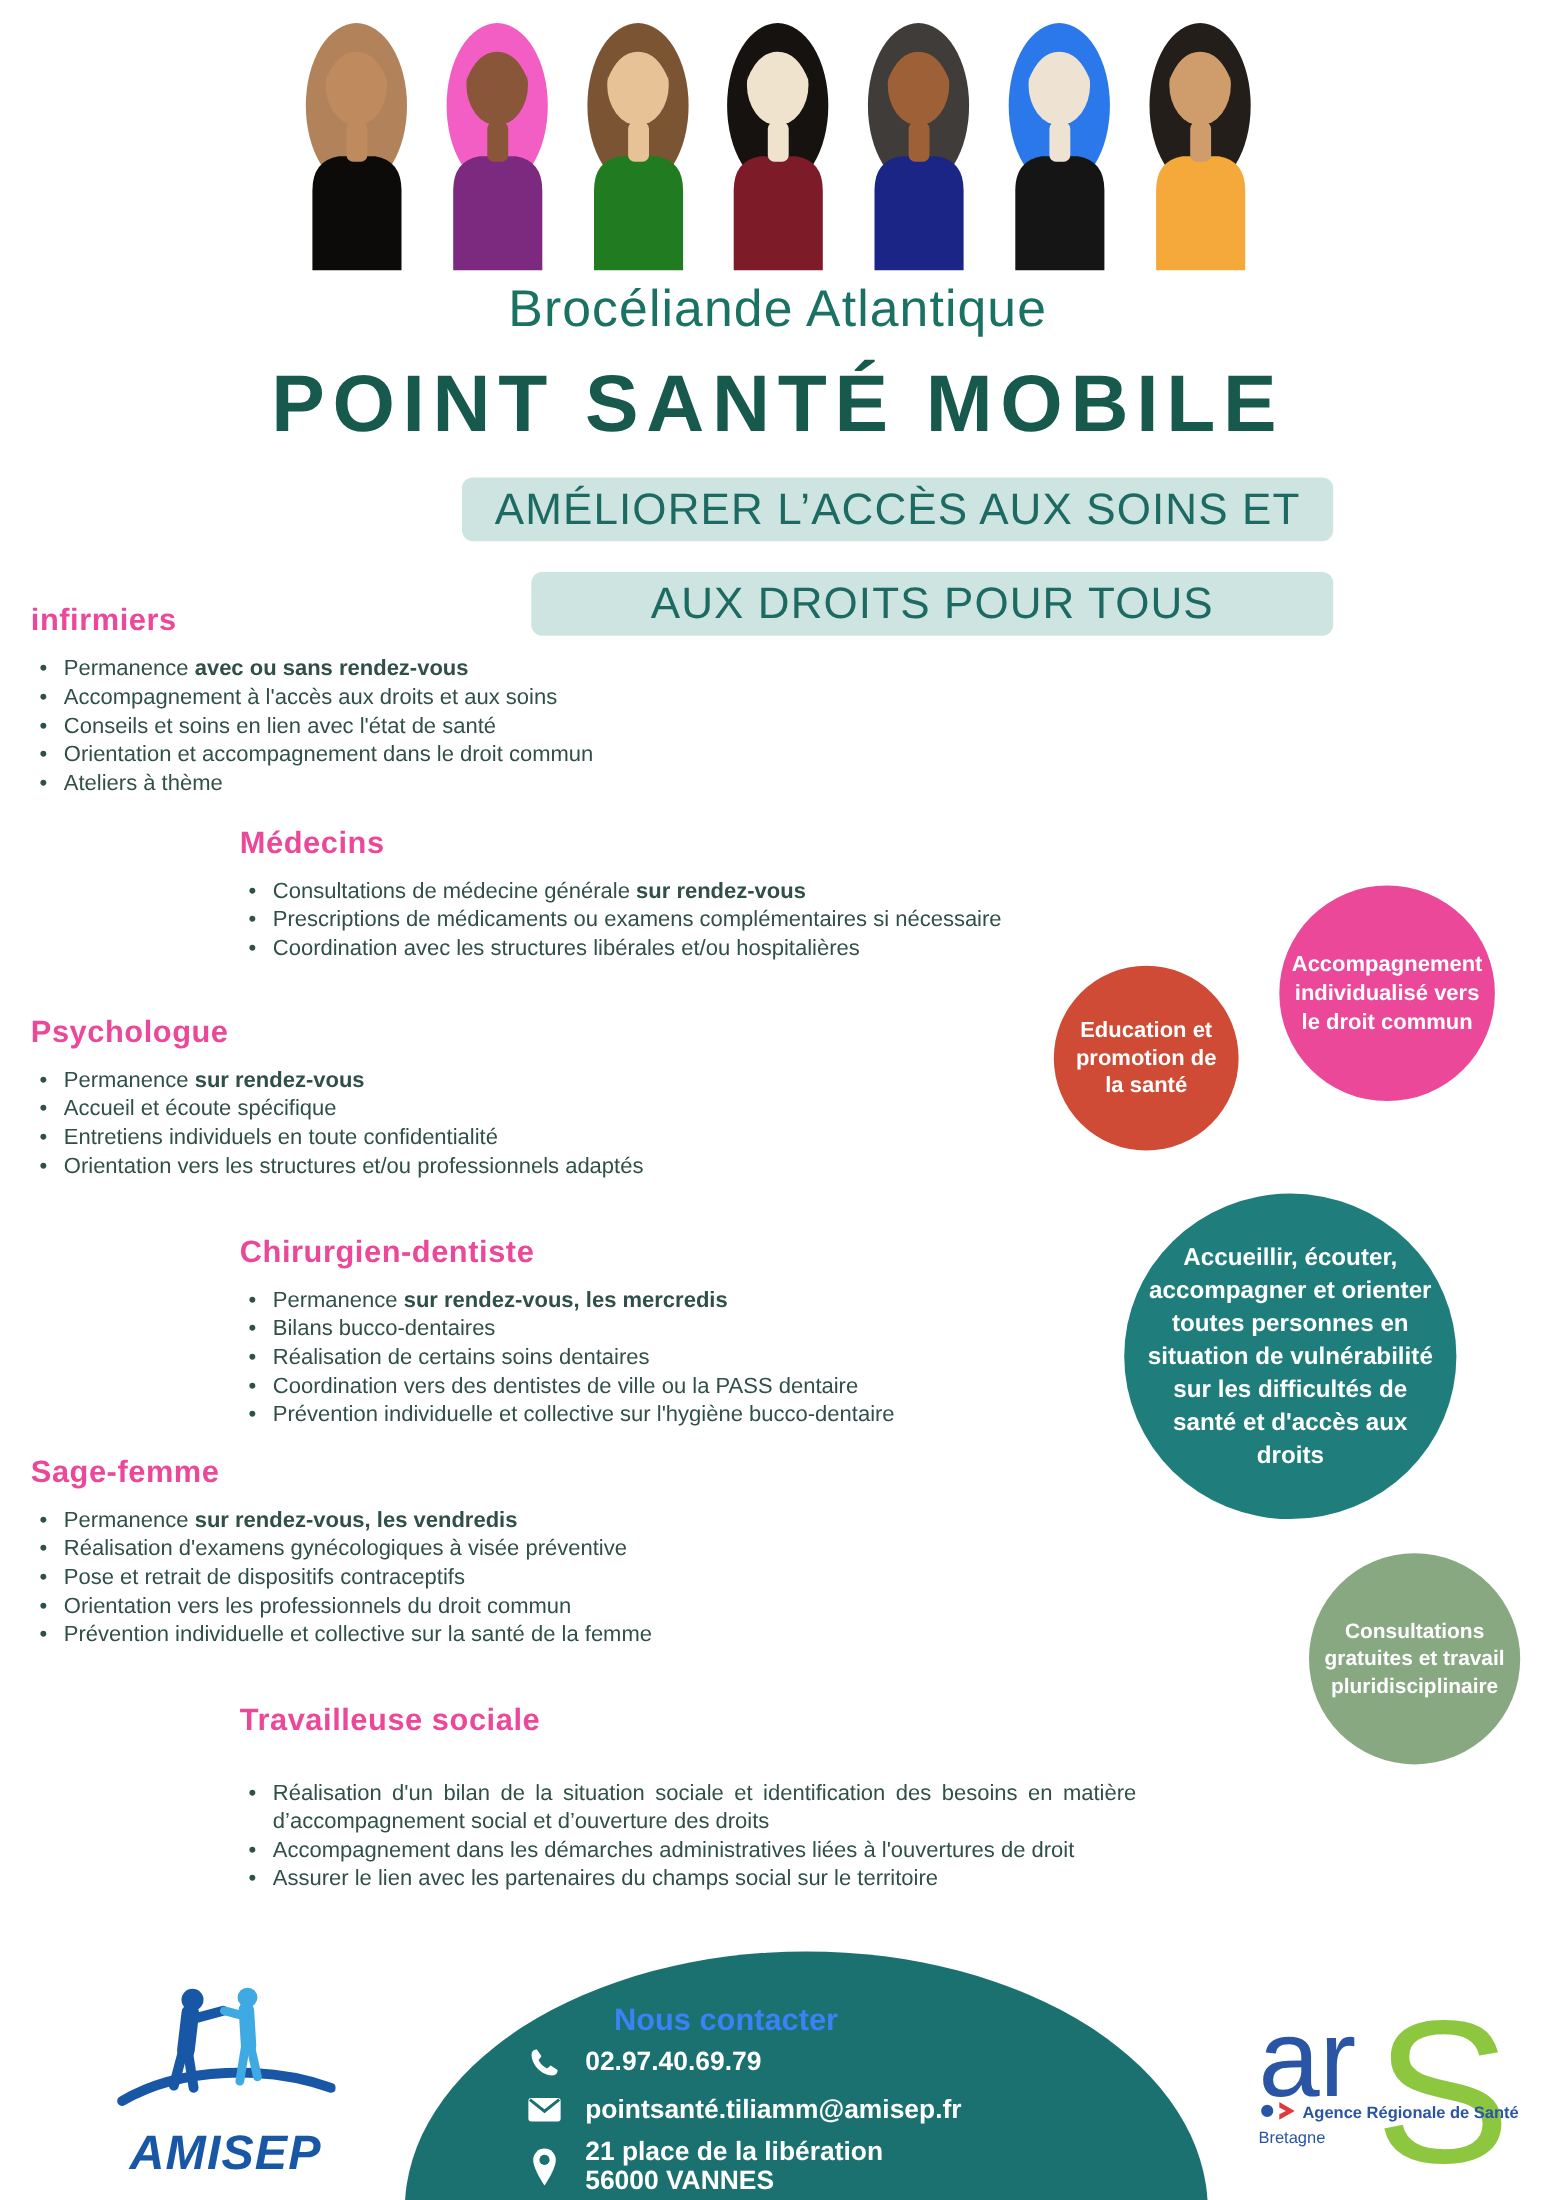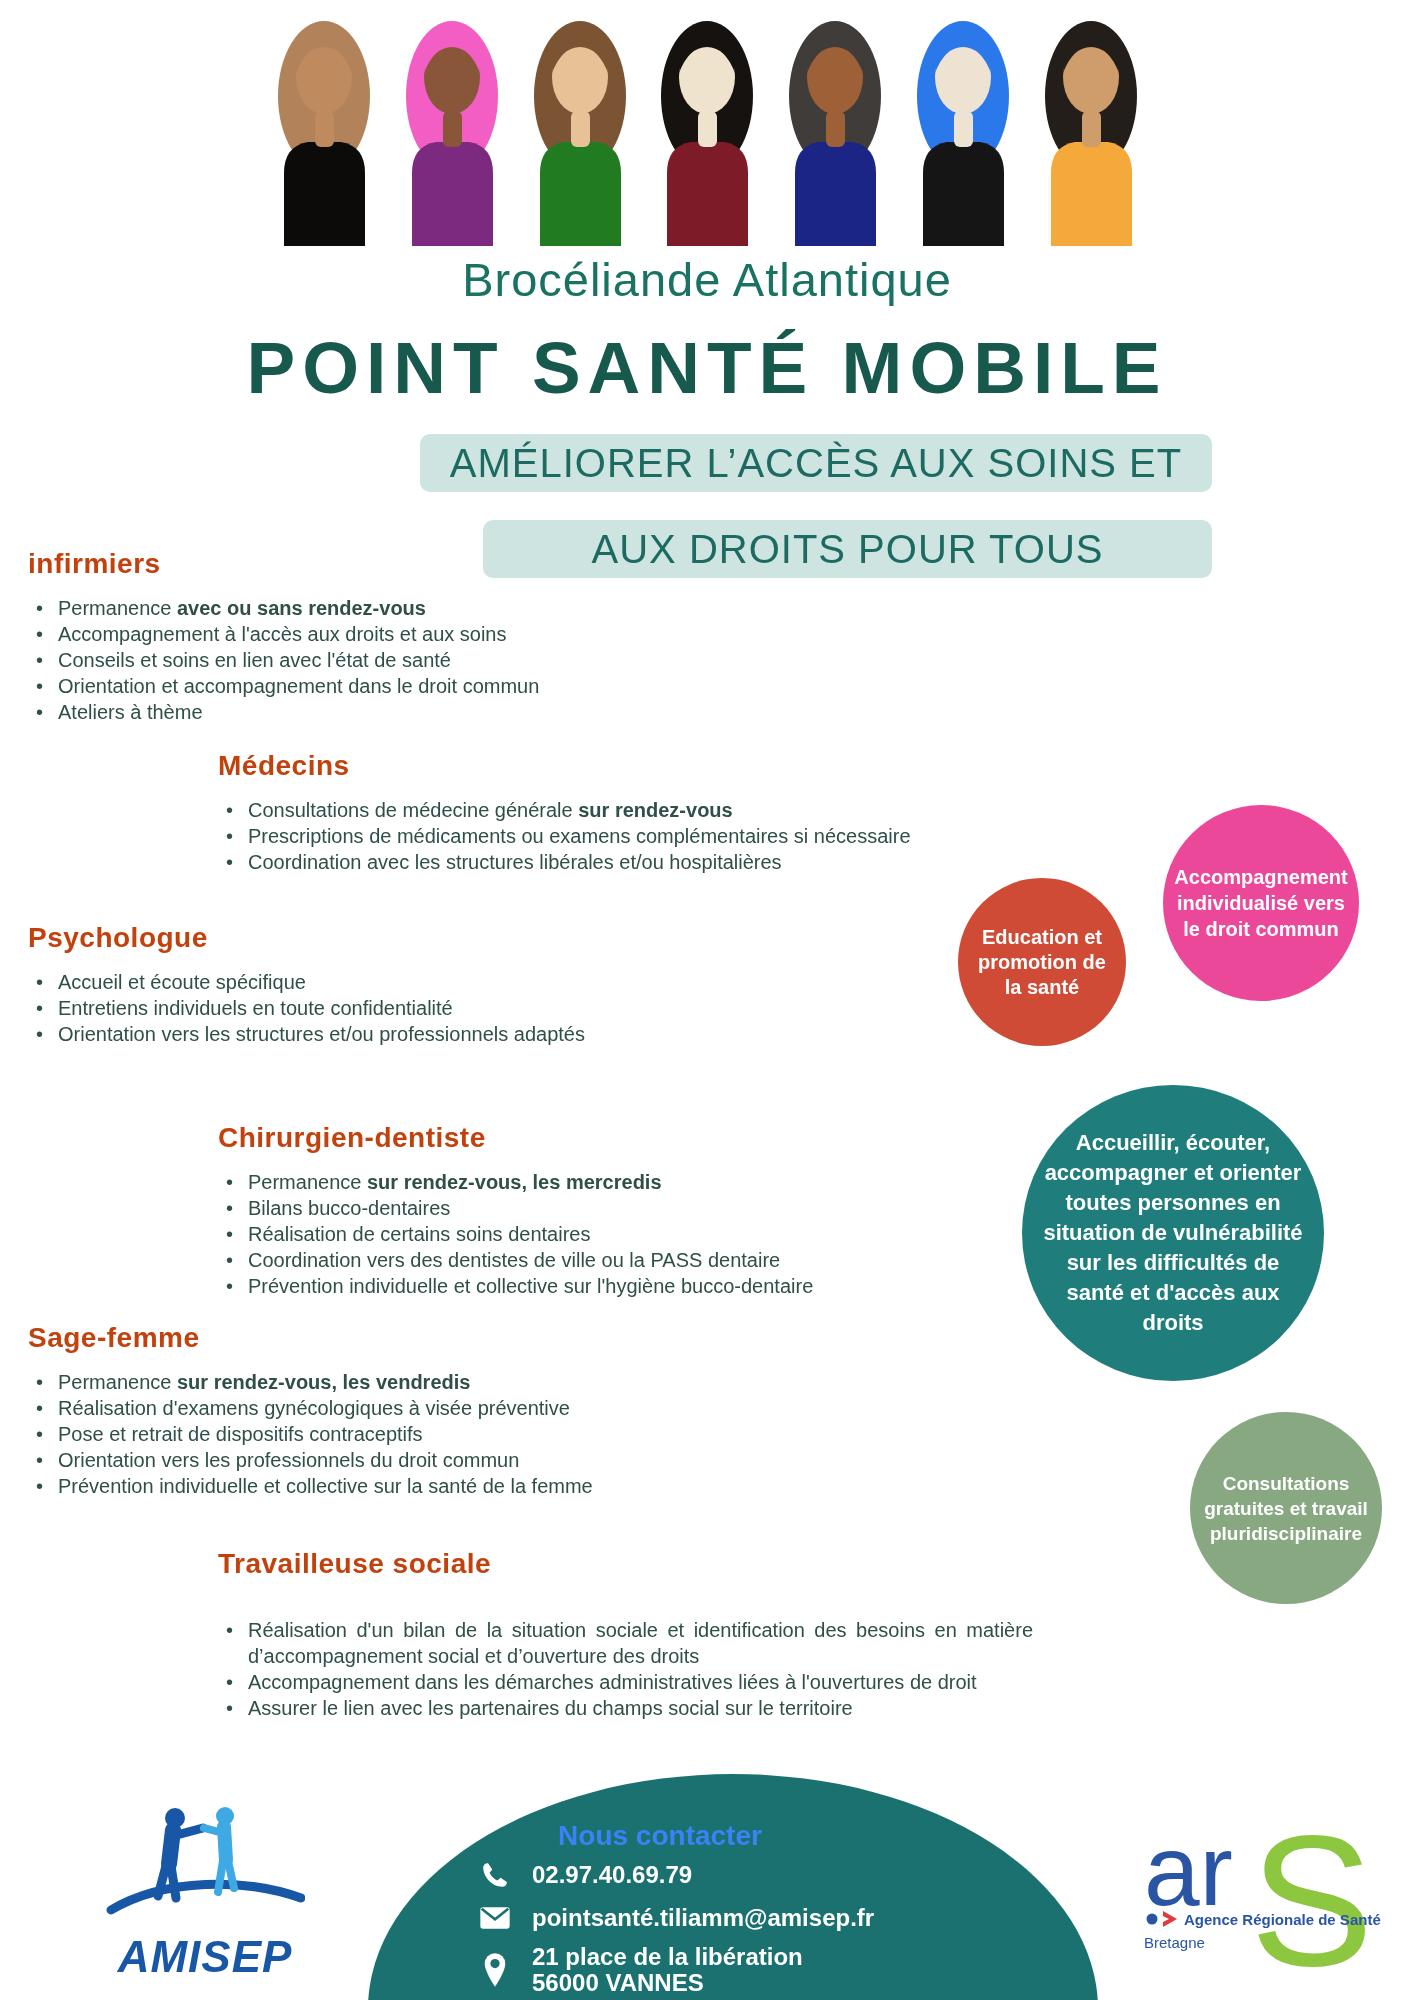--- a/index.html
+++ b/index.html
@@ -16,21 +16,21 @@
   .title1{position:absolute;left:0;top:252px;width:100%;text-align:center;
     font-size:47px;color:#1a7263;font-weight:500;letter-spacing:1px;}
   .title2{position:absolute;left:0;top:326px;width:100%;text-align:center;
     font-size:73px;color:#175a4d;font-weight:900;letter-spacing:7px;}
   .banner{position:absolute;background:#cde4e1;color:#1d6a62;border-radius:10px;
     font-size:40px;font-weight:400;display:flex;align-items:center;justify-content:center;letter-spacing:1px;}
   .banner1{left:420px;top:434px;width:792px;height:58px;}
   .banner2{left:483px;top:520px;width:729px;height:58px;}
   
   .section{position:absolute;}
-  .section h2{margin:0;font-size:28px;font-weight:bold;color:#c2410c;letter-spacing:.5px;}
+  .section h2{margin:0;font-size:28px;font-weight:bold;color:#ec4899;letter-spacing:.5px;}
   .section ul{margin:15px 0 0;padding:0;list-style:none;
     font-size:20px;line-height:26px;color:#2f4f48;}
   .section li{position:relative;padding-left:30px;margin:0;}
   .section li::before{content:"•";position:absolute;left:8px;top:0;}
   .section li b{font-weight:bold;}
   .sec-infirmiers{left:28px;top:548px;width:660px;}
   .sec-medecins{left:218px;top:750px;width:700px;}
   .sec-medecins ul{text-align:justify;}
   .sec-psychologue{left:28px;top:922px;width:680px;}
   .sec-dentiste{left:218px;top:1122px;width:700px;}
@@ -148,20 +148,21 @@
     <li><span>Consultations de médecine générale </span><b>sur rendez-vous</b></li>
         <li><span>Prescriptions de médicaments ou examens complémentaires si nécessaire</span><b></b></li>
         <li><span>Coordination avec les structures libérales et/ou hospitalières</span><b></b></li>
       </ul>
   </div>
 
   <div class="section sec-psychologue">
     <h2>Psychologue</h2>
     <ul>
 
+    <li><span>Permanence </span><b>sur rendez-vous</b></li>
         <li><span>Accueil et écoute spécifique</span><b></b></li>
         <li><span>Entretiens individuels en toute confidentialité</span><b></b></li>
         <li><span>Orientation vers les structures et/ou professionnels adaptés</span><b></b></li>
       </ul>
   </div>
 
   <div class="section sec-dentiste">
     <h2>Chirurgien-dentiste</h2>
     <ul>
 

